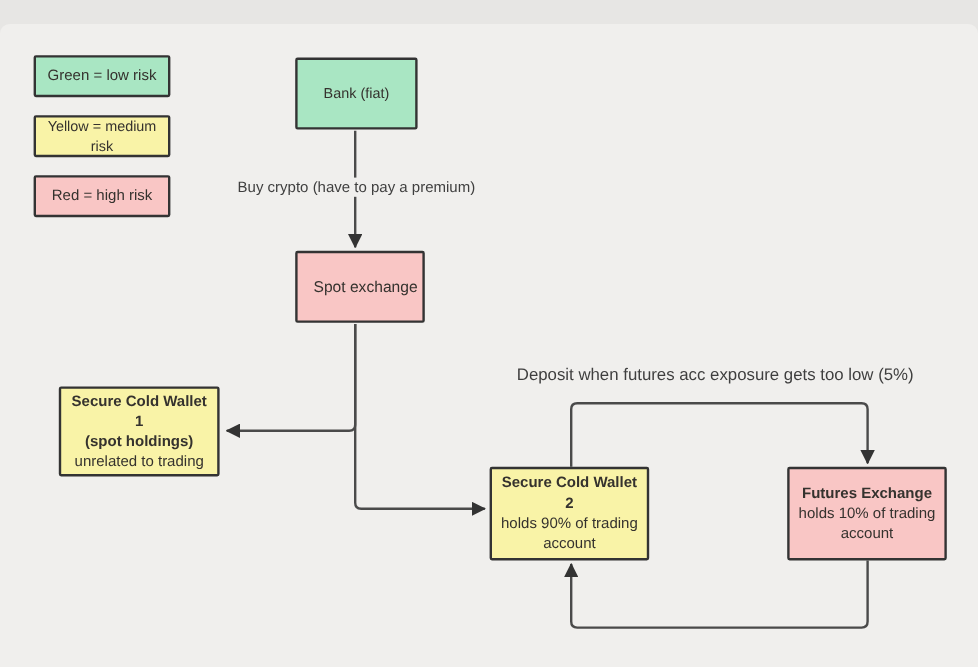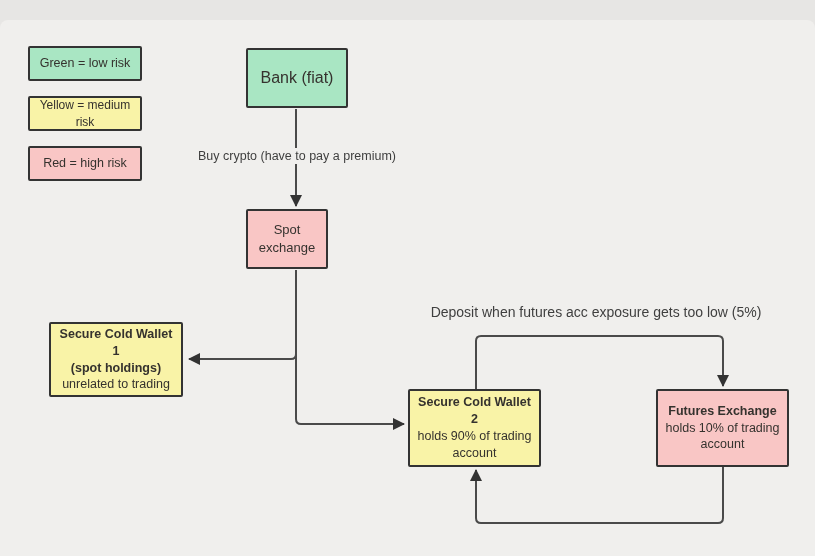--- a/index.html
+++ b/index.html
@@ -41,22 +41,22 @@
     white-space:nowrap;
     transform:translate(-50%,-50%);
     text-align:right;
   }
   .edge-label.small{font-size:12.5px;background:#f0efed;padding:1px 3px;}
   .edge-label.big{font-size:14px;}
   
   #legend-green {left:28px; top:26px; width:114px;height:35px;}
   #legend-yellow{left:28px; top:76px; width:114px;height:35px;font-size:12px;}
   #legend-red   {left:28px; top:126px;width:114px;height:35px;}
-  #node-bank    {left:246px;top:28px; width:102px;height:60px;font-size:16px;}
-  #node-spot    {left:246px;top:189px;width:82px;height:60px;font-size:13px;}
+  #node-bank    {left:246px;top:28px; width:102px;height:60px;font-size:12px;}
+  #node-spot    {left:246px;top:189px;width:108px;height:60px;font-size:13px;align-items:flex-end;}
   #node-wallet1 {left:49px; top:302px;width:134px;height:75px;}
   #node-wallet2 {left:408px;top:369px;width:133px;height:78px;}
   #node-futures {left:656px;top:369px;width:133px;height:78px;text-align:center;}
   #label-buy     {left:297px;top:136px;}
   #label-deposit {left:596px;top:292px;}
   #label-withdraw{left:605px;top:523px;}
 </style>
 </head>
 <body>
 

